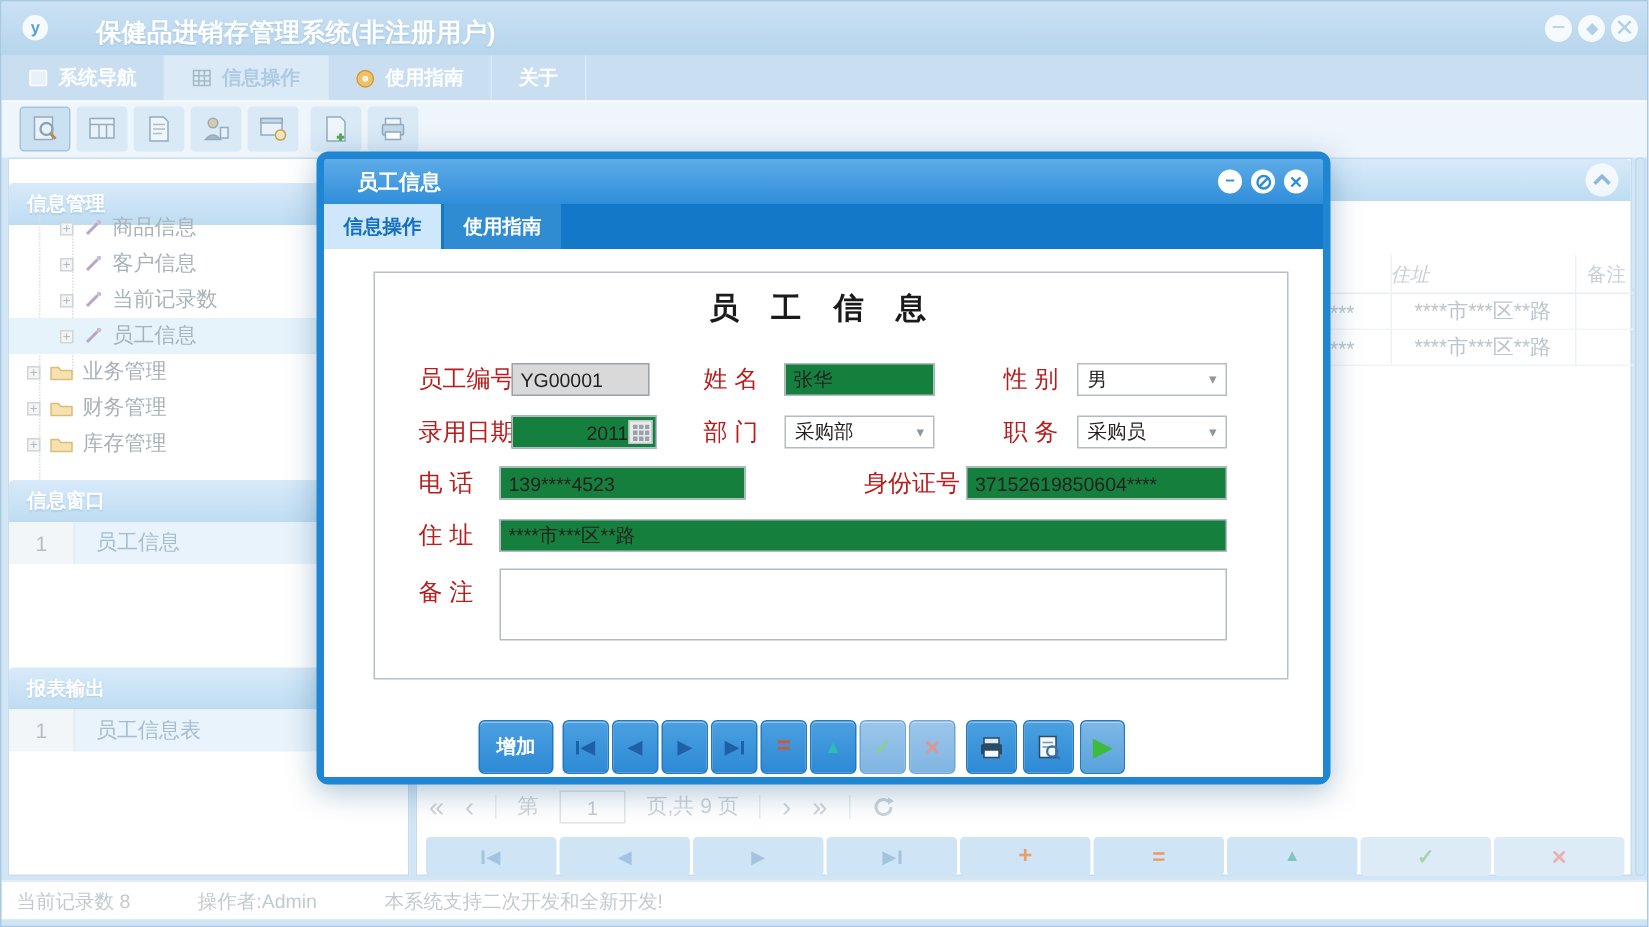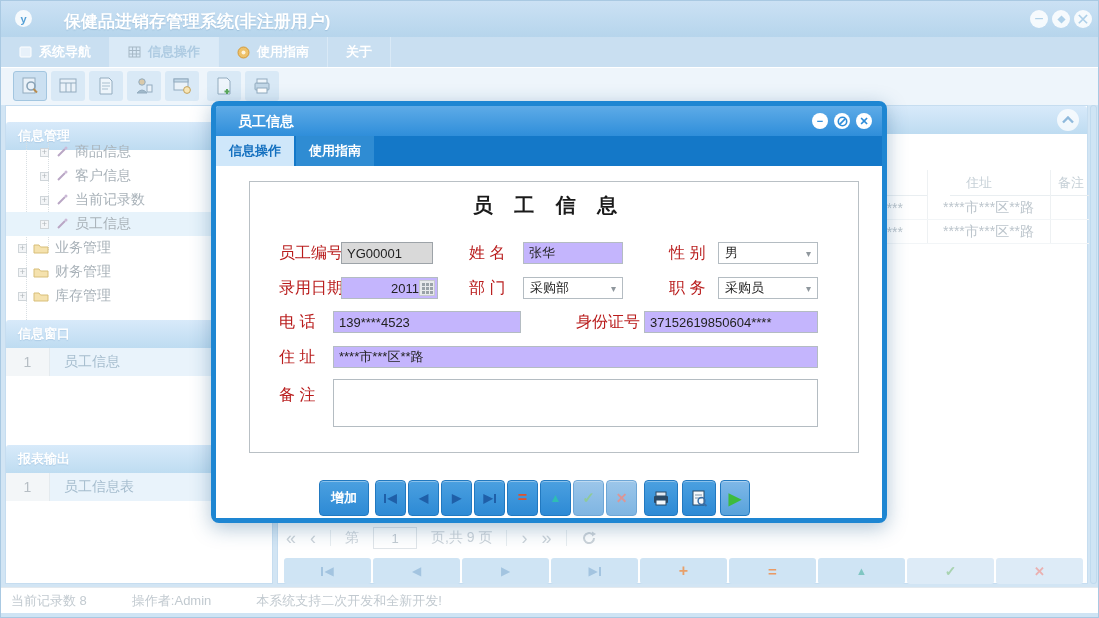--- a/index.html
+++ b/index.html
@@ -76,21 +76,21 @@
            color:#2e8dd9;font-size:11px;font-weight:bold;display:flex;align-items:center;justify-content:center;}
   .dlg-tabs{position:absolute;left:0;top:30px;width:666px;height:30px;background:#1478c8;display:flex;}
   .dlg-tab{width:78px;text-align:center;line-height:30px;font-size:13px;font-weight:bold;}
   .dlg-tab.active{background:#cfe7fa;color:#1470bf;}
   .dlg-tab.idle{background:#2f8cd3;color:#fff;margin-left:2px;}
   .dlg-content{position:absolute;left:0;top:60px;width:666px;height:352px;background:#fff;}
   .groupbox{position:absolute;left:33px;top:15px;width:610px;height:272px;border:1px solid #b9c0c5;}
   .form-heading{position:absolute;left:0;top:26px;width:666px;text-align:center;font-size:20px;
                 font-weight:bold;letter-spacing:8px;color:#1a1a1a;}
   .flabel{position:absolute;height:22px;display:flex;align-items:center;font-size:16px;color:#b91c1c;white-space:nowrap;}
-  .finput{position:absolute;height:22px;border:1px solid #b4bcc2;background:#c4b5fd;color:#222;
+  .finput{position:absolute;height:22px;border:1px solid #b4bcc2;background:#15803d;color:#222;
           font-size:13px;display:flex;align-items:center;padding:0 5px;overflow:hidden;white-space:nowrap;}
   .finput.ro{background:#d9d9d9;border-color:#9da3a8;}
   .fselect{position:absolute;height:22px;border:1px solid #b4bcc2;background:#fff;color:#222;font-size:13px;
            display:flex;align-items:center;justify-content:space-between;padding:0 6px;}
   .fselect .arr{color:#8f979d;font-size:10px;}
   .ftext{position:absolute;border:1px solid #b4bcc2;background:#fff;}
   .calbtn{width:16px;height:16px;background:#e8eaec;border:1px solid #c6cacd;flex:none;
           display:flex;align-items:center;justify-content:center;margin-left:auto;}
   .dbtn{position:absolute;top:314px;height:36px;border-radius:4px;border:1px solid #2279c0;
         background:linear-gradient(#4ba0e0,#2d8ad5);display:flex;align-items:center;justify-content:center;
@@ -278,21 +278,21 @@
 
   <div class="abs mainpanel">
     <div class="panel-h" style="top:0;"></div>
     <div class="collapse-btn">
       <svg width="12" height="8">
           <polyline points="1,6.5 6,1.5 11,6.5" fill="none" stroke="#8fb9dc" stroke-width="2.4"></polyline>
         </svg>
     </div>
 
     <div class="th" style="left:0;top:64px;width:649px;"></div>
-    <div class="th" style="left:672px;top:64px;width:123px;padding-left:16px;">住址</div>
+    <div class="th" style="left:649px;top:64px;width:123px;font-style:italic;">住址</div>
     <div class="th" style="left:772px;top:64px;width:39px;padding-left:8px;">备注</div>
     <div class="vline" style="left:649px;top:64px;height:74px;"></div>
     <div class="vline" style="left:772px;top:64px;height:74px;"></div>
 
     <div class="td" style="left:0;top:90px;width:649px;justify-content:flex-end;padding-right:24px;">***</div>
     <div class="td" style="left:649px;top:90px;width:123px;padding-left:16px;">****市***区**路</div>
     <div class="td" style="left:772px;top:90px;width:39px;"></div>
     <div class="td" style="left:0;top:114px;width:649px;justify-content:flex-end;padding-right:24px;">***</div>
     <div class="td" style="left:649px;top:114px;width:123px;padding-left:16px;">****市***区**路</div>
     <div class="td" style="left:772px;top:114px;width:39px;"></div>
@@ -423,21 +423,21 @@
         <span>采购部</span>
         <span class="arr">▾</span>
       </div>
       <div class="flabel" style="left:453px;top:111px;">职 务</div>
       <div class="fselect" style="left:502px;top:111px;width:100px;">
         <span>采购员</span>
         <span class="arr">▾</span>
       </div>
 
       <div class="flabel" style="left:63px;top:145px;">电 话</div>
-      <div class="finput" style="left:117px;top:145px;width:188px;">139****4523</div>
+      <div class="finput" style="left:117px;top:145px;width:164px;">139****4523</div>
       <div class="flabel" style="left:360px;top:145px;">身份证号</div>
       <div class="finput" style="left:428px;top:145px;width:174px;">37152619850604****</div>
 
       <div class="flabel" style="left:63px;top:180px;">住 址</div>
       <div class="finput" style="left:117px;top:180px;width:485px;">****市***区**路</div>
 
       <div class="flabel" style="left:63px;top:218px;">备 注</div>
       <div class="ftext" style="left:117px;top:213px;width:485px;height:48px;"></div>
 
       <div class="dbtn" style="left:103px;width:50px;">增加</div>

